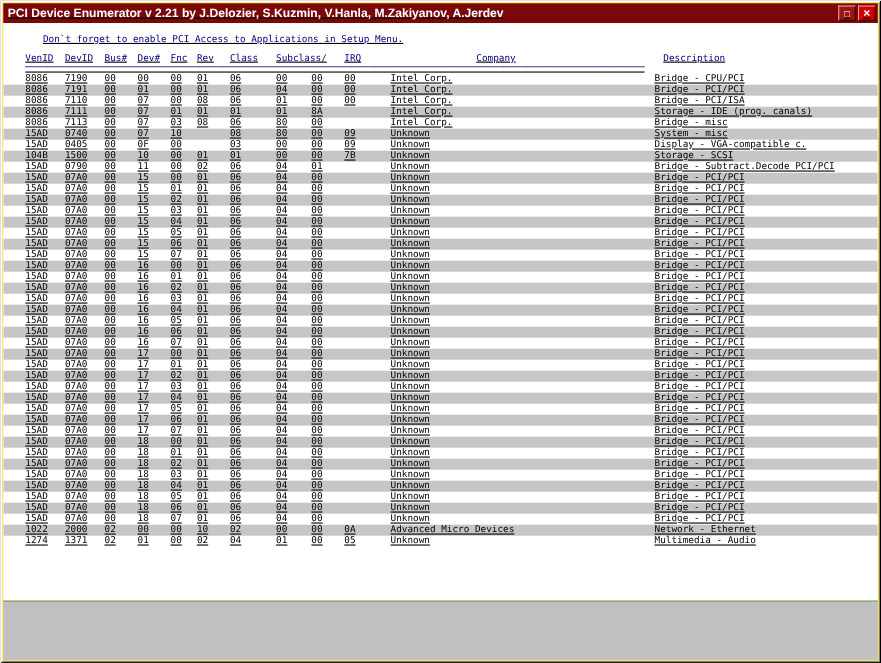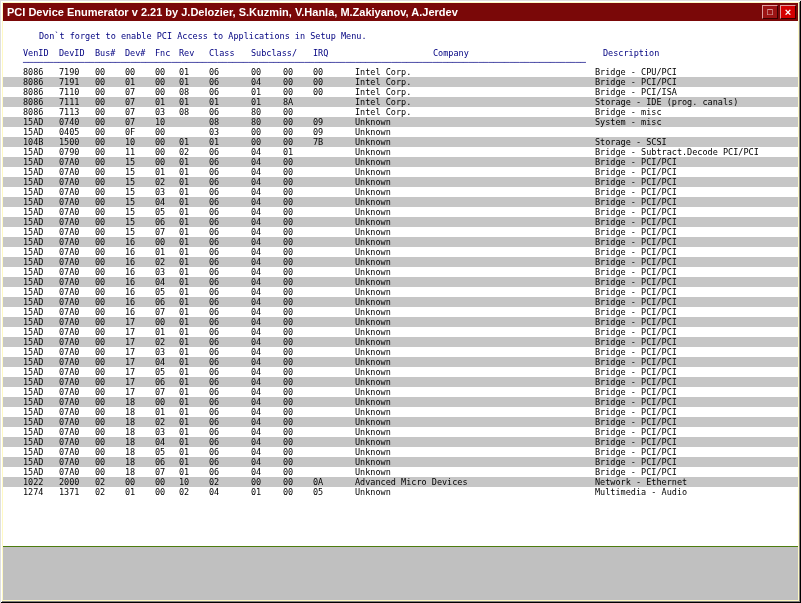--- a/index.html
+++ b/index.html
@@ -1,25 +1,25 @@
 <!DOCTYPE html>
 <html><head>
 <meta charset="utf-8">
 <style>
   * { box-sizing: border-box; margin: 0; padding: 0; }
   html, body { width: 801px; height: 603px; }
   body { background: #808080; font-family: "DejaVu Sans Mono", monospace; }
 
   .frame {
     width: 801px; height: 603px;
-    background: #fef9c3;
+    background: #fde047;
     padding: 3px;
     box-shadow: inset 1px 1px 0 #dfdfdf, inset -1px -1px 0 #000,
                 inset 2px 2px 0 #fff,   inset -2px -2px 0 #808080;
-    display: flex; flex-direction: column;
+    display: flex; flex-direction: column; text-decoration: underline;
   }
 
   .titlebar {
     height: 18px; flex: 0 0 18px;
     background: #7a0808;
     display: flex; align-items: center;
     padding: 0 2px 0 4px;
   }
   .title {
     flex: 1;
@@ -199,20 +199,21 @@
           <span class="c">0405</span>
           <span class="c">00</span>
           <span class="c">0F</span>
           <span class="c">00</span>
           <span class="c"></span>
           <span class="c">03</span>
           <span class="c">00</span>
           <span class="c">00</span>
           <span class="c">09</span>
           <span class="c">Unknown</span>
+          <span class="c">Display - VGA-compatible c.</span>
         </div>
         <div class="row stripe">
           <span class="c">104B</span>
           <span class="c">1500</span>
           <span class="c">00</span>
           <span class="c">10</span>
           <span class="c">00</span>
           <span class="c">01</span>
           <span class="c">01</span>
           <span class="c">00</span>

